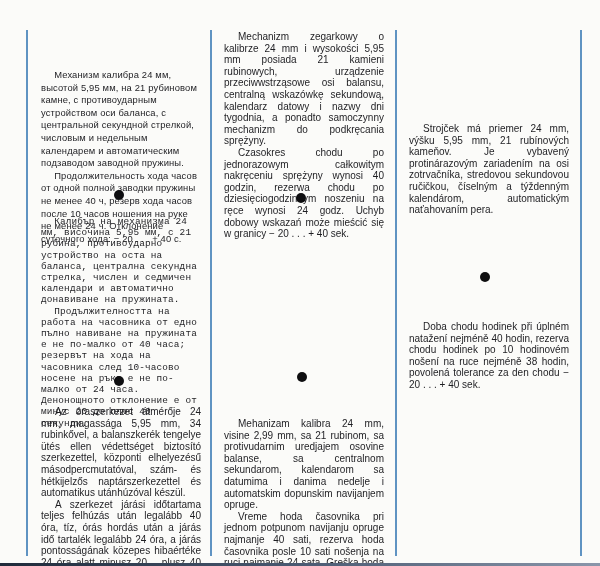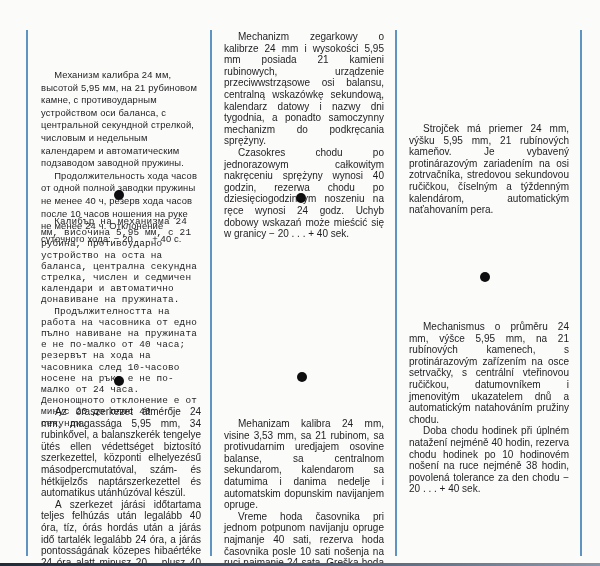--- a/index.html
+++ b/index.html
@@ -61,28 +61,27 @@
     <p>Mechanizm zegarkowy o kalibrze 24 mm i wysokości 5,95 mm posiada 21 kamieni rubinowych, urządzenie przeciwwstrząsowe osi balansu, centralną wskazówkę sekundową, kalendarz datowy i nazwy dni tygodnia, a ponadto samoczynny mechanizm do podkręcania sprężyny.</p>
     <p>Czasokres chodu po jednorazowym całkowitym nakręceniu sprężyny wynosi 40 godzin, rezerwa chodu po dziesięciogodzinnym noszeniu na ręce wynosi 24 godz. Uchyb dobowy wskazań może mieścić się w granicy − 20 . . . + 40 sek.</p>
   </div>
   <div class="dot" style="left:296px; top:193px;"></div>
 
   <div class="block" style="left:224px; top:231px; width:160px;">
   </div>
   <div class="dot" style="left:297px; top:372px;"></div>
 
   <div class="block" style="left:224px; top:418px; width:160px;">
-    <p>Mehanizam kalibra 24 mm, visine 3,53 mm, sa 21 rubinom, sa protivudarnim uredjajem osovine balanse, sa centralnom sekundarom, kalendarom sa datumima i danima nedelje i automatskim dopunskim navijanjem opruge.</p>
+    <p>Mehanizam kalibra 24 mm, visine 2,99 mm, sa 21 rubinom, sa protivudarnim uredjajem osovine balanse, sa centralnom sekundarom, kalendarom sa datumima i danima nedelje i automatskim dopunskim navijanjem opruge.</p>
     <p>Vreme hoda časovnika pri jednom potpunom navijanju opruge najmanje 40 sati, rezerva hoda časovnika posle 10 sati nošenja na ruci najmanje 24 sata. Greška hoda za 24 sata − 20 . . . + 40 s.</p>
   </div>
 
   <div class="block" style="left:409px; top:103px; width:160px;margin-top:20px;">
     <p>Strojček má priemer 24 mm, výšku 5,95 mm, 21 rubínových kameňov. Je vybavený protinárazovým zariadením na osi zotrvačníka, stredovou sekundovou ručičkou, číselným a týždenným kalendárom, automatickým naťahovaním pera.</p>
   </div>
   <div class="dot" style="left:480px; top:272px;"></div>
 
   <div class="block" style="left:409px; top:321px; width:160px;">
-    <p>Mechanismus o průměru 24 mm, výšce 5,95 mm, na 21 rubínových kamenech, s protinárazovým zařízením na osce setrvačky, s centrální vteřinovou ručičkou, datumovníkem i jmenovitým ukazatelem dnů a automatickým natahováním pružiny chodu.</p>
     <p>Doba chodu hodinek při úplném natažení nejméně 40 hodin, rezerva chodu hodinek po 10 hodinovém nošení na ruce nejméně 38 hodin, povolená tolerance za den chodu − 20 . . . + 40 sek.</p>
   </div>
 
   <div class="bottom-strip"></div>
 </div>
 
 </body></html>

